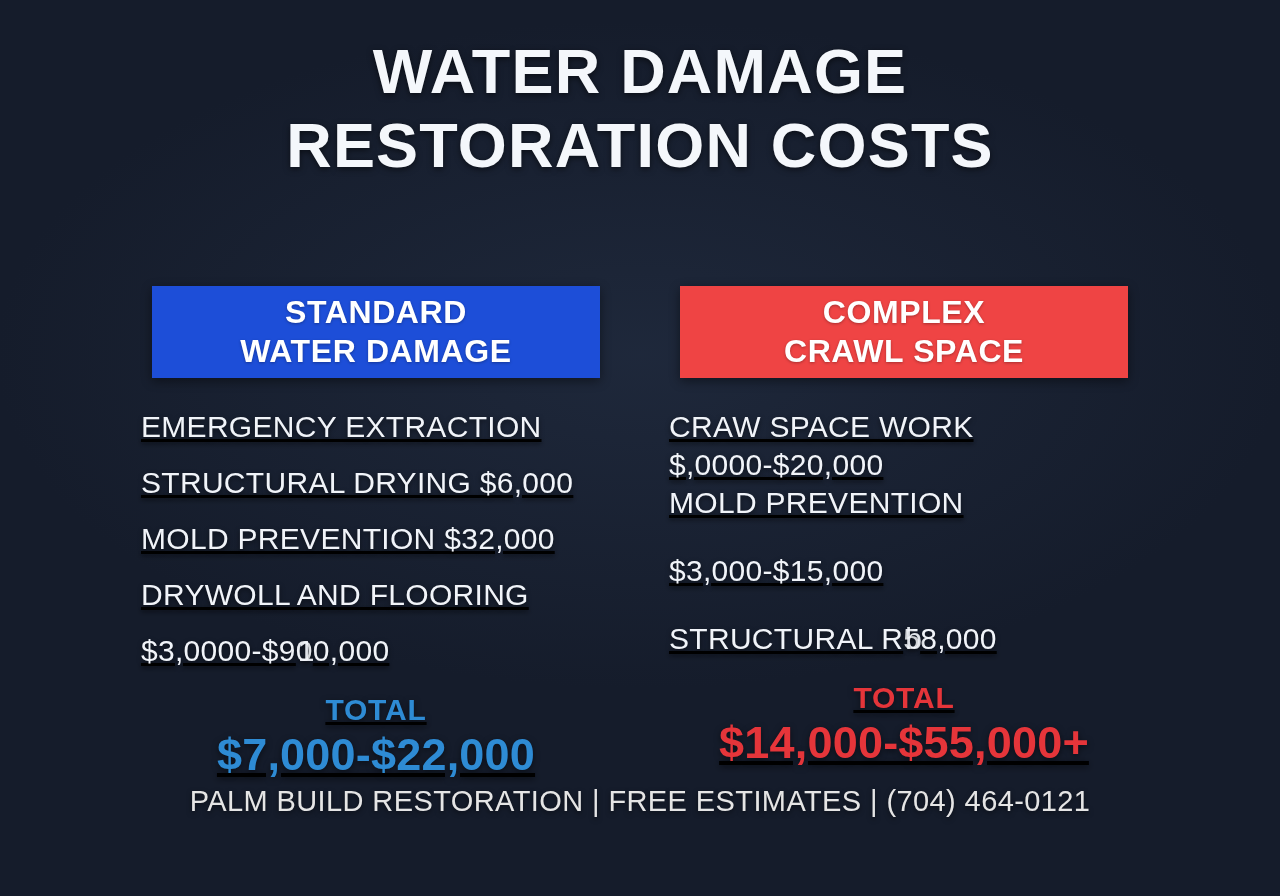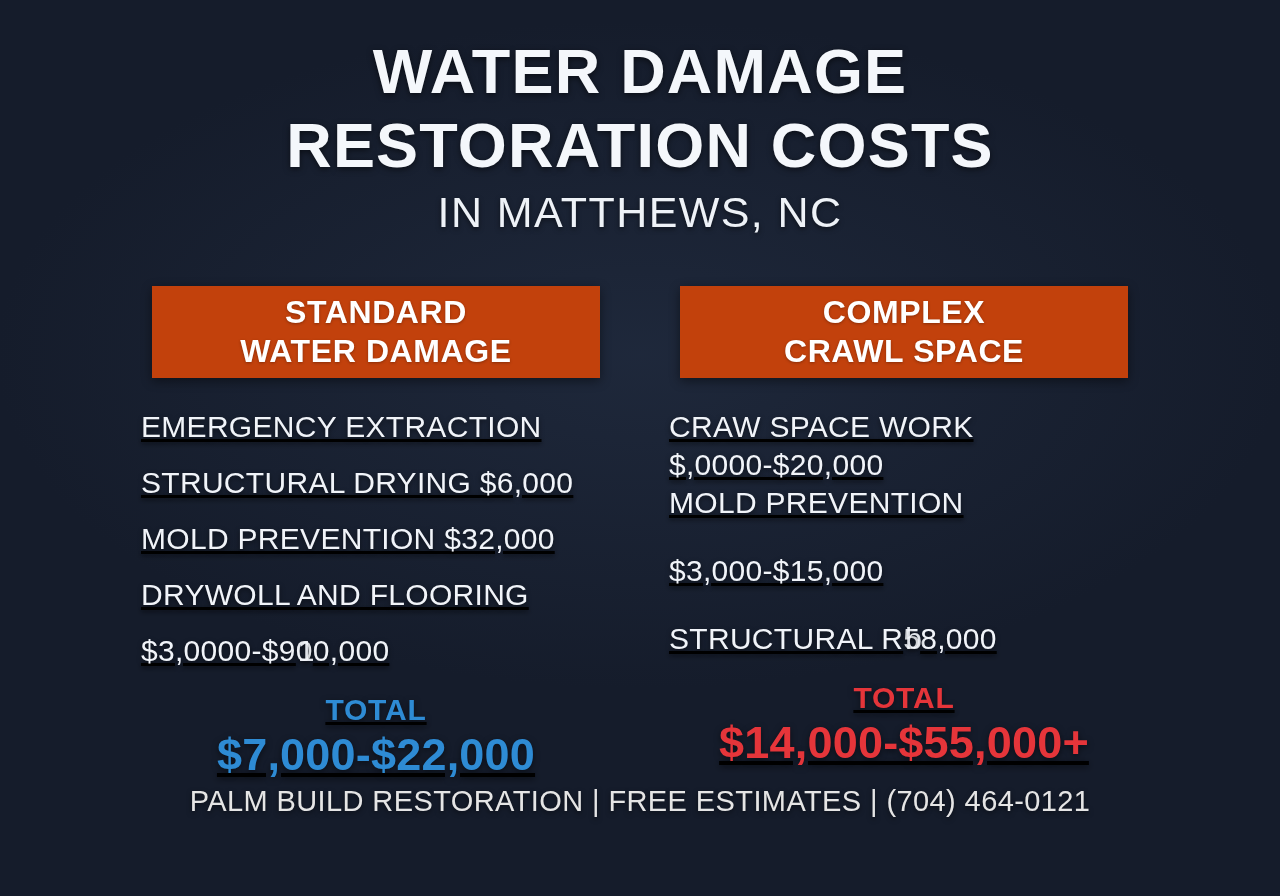--- a/index.html
+++ b/index.html
@@ -83,22 +83,22 @@
     flex-direction: column;
     align-items: center;
     justify-content: center;
     color: #ffffff;
     font-weight: 700;
     font-size: 32px;
     line-height: 39px;
     letter-spacing: 0.6px;
     box-shadow: 0 3px 10px rgba(0,0,0,0.45);
   }
-  .col-header.blue { background: #c2410c; justify-content: center; }
-  .col-header.red  { background: #c2410c; }
+  .col-header.blue { background: #1d4ed8; justify-content: center; }
+  .col-header.red  { background: #ef4444; }
   .col-header span { display: block; text-shadow: 0 1px 3px rgba(0,0,0,0.3); }
 
   .items {
     margin-top: 30px;
     width: 470px;
     text-align: left;
     text-decoration: underline;
   }
   .item {
     color: #f1f4f9;
@@ -164,21 +164,20 @@
 </style>
 </head>
 <body>
 
 <div class="sheet">
   <div class="bg-vignette"></div>
 
   <div class="header">
     <div class="title-line">WATER DAMAGE</div>
     <div class="title-line">RESTORATION COSTS</div>
-    <div class="subtitle">IN MATTHEWS, NC</div>
   </div>
 
   <div class="columns">
 
     <div class="column">
       <div class="col-header blue">
         <span>STANDARD</span>
         <span>WATER DAMAGE</span>
       </div>
       <div class="items left">

